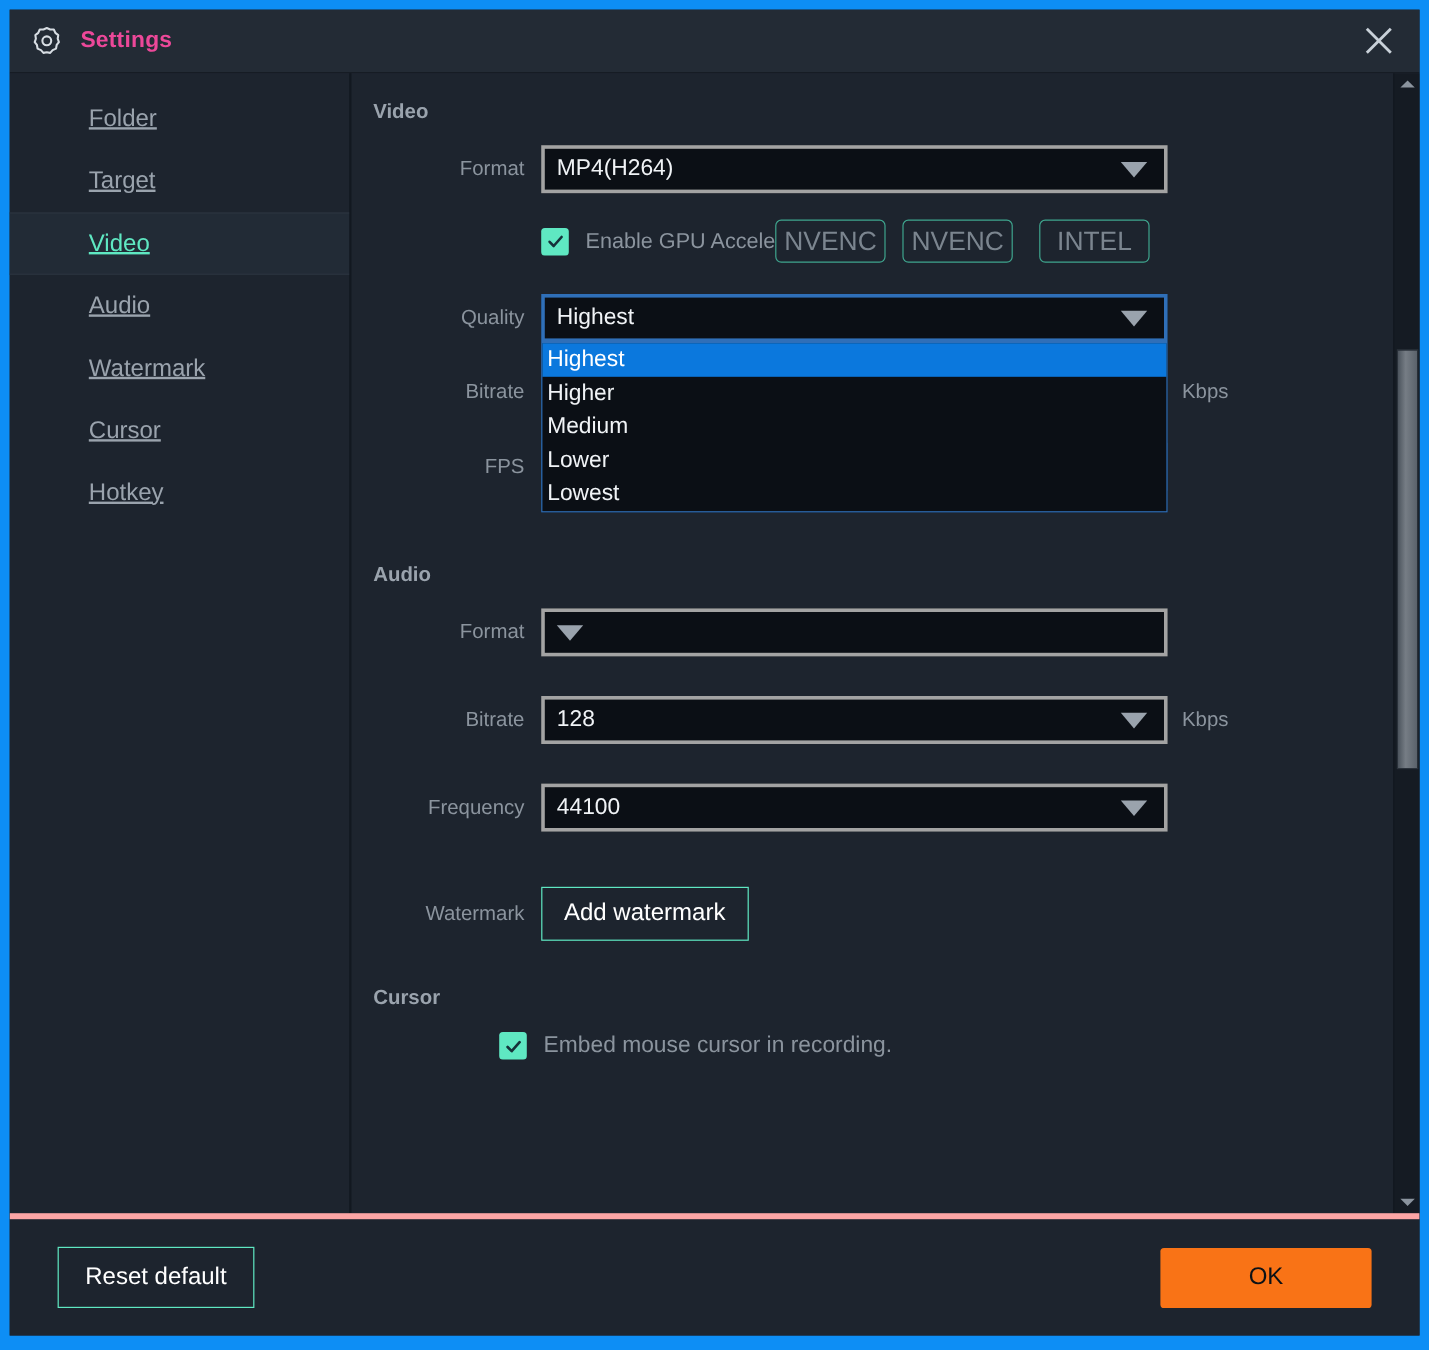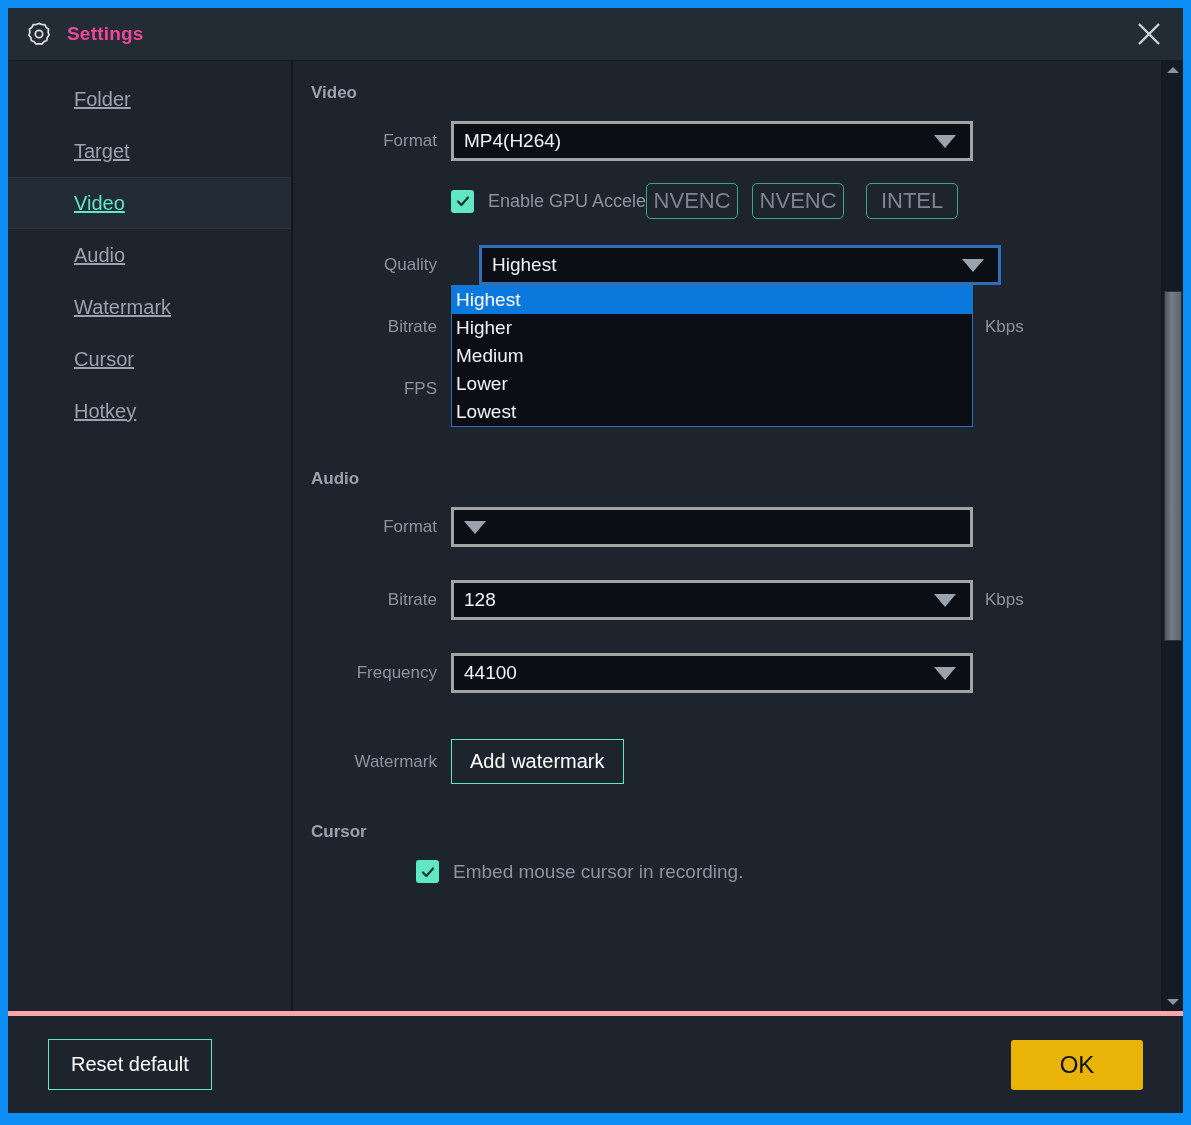--- a/index.html
+++ b/index.html
@@ -276,26 +276,26 @@
     border: 1px solid #5fe8c2;
     background: transparent;
     color: #ffffff;
     font-size: 20px;
     padding: 13px 22px;
     cursor: pointer;
     font-family: "Liberation Sans", sans-serif;
   }
   #ok-btn {
     margin-left: auto;
-    background: #eab308;
+    background: #f97316;
     color: #0c1116;
-    font-size: 24px;
+    font-size: 20px;
     border: none;
     border-radius: 3px;
-    width: 132px;
+    width: 176px;
     height: 50px;
     cursor: pointer;
     font-family: "Liberation Sans", sans-serif;
   }
 </style>
 </head>
 <body>
 
 <div id="window">
 
@@ -364,21 +364,21 @@
             <span>NVENC</span>
           </div>
           <div class="pill" style="margin-left:14px;">
             <span>NVENC</span>
           </div>
           <div class="pill" style="margin-left:22px;">
             <span>INTEL</span>
           </div>
         </div>
 
-        <div class="row" style="margin-bottom:22px;gap:28px;">
+        <div class="row" style="margin-bottom:22px;">
           <div class="row-label">Quality</div>
           <div class="select focus">
             <span class="val">Highest</span>
             <span class="caret"></span>
           </div>
 
           <div id="quality-popup">
             <div class="opt sel">
               <span>Highest</span>
             </div>

